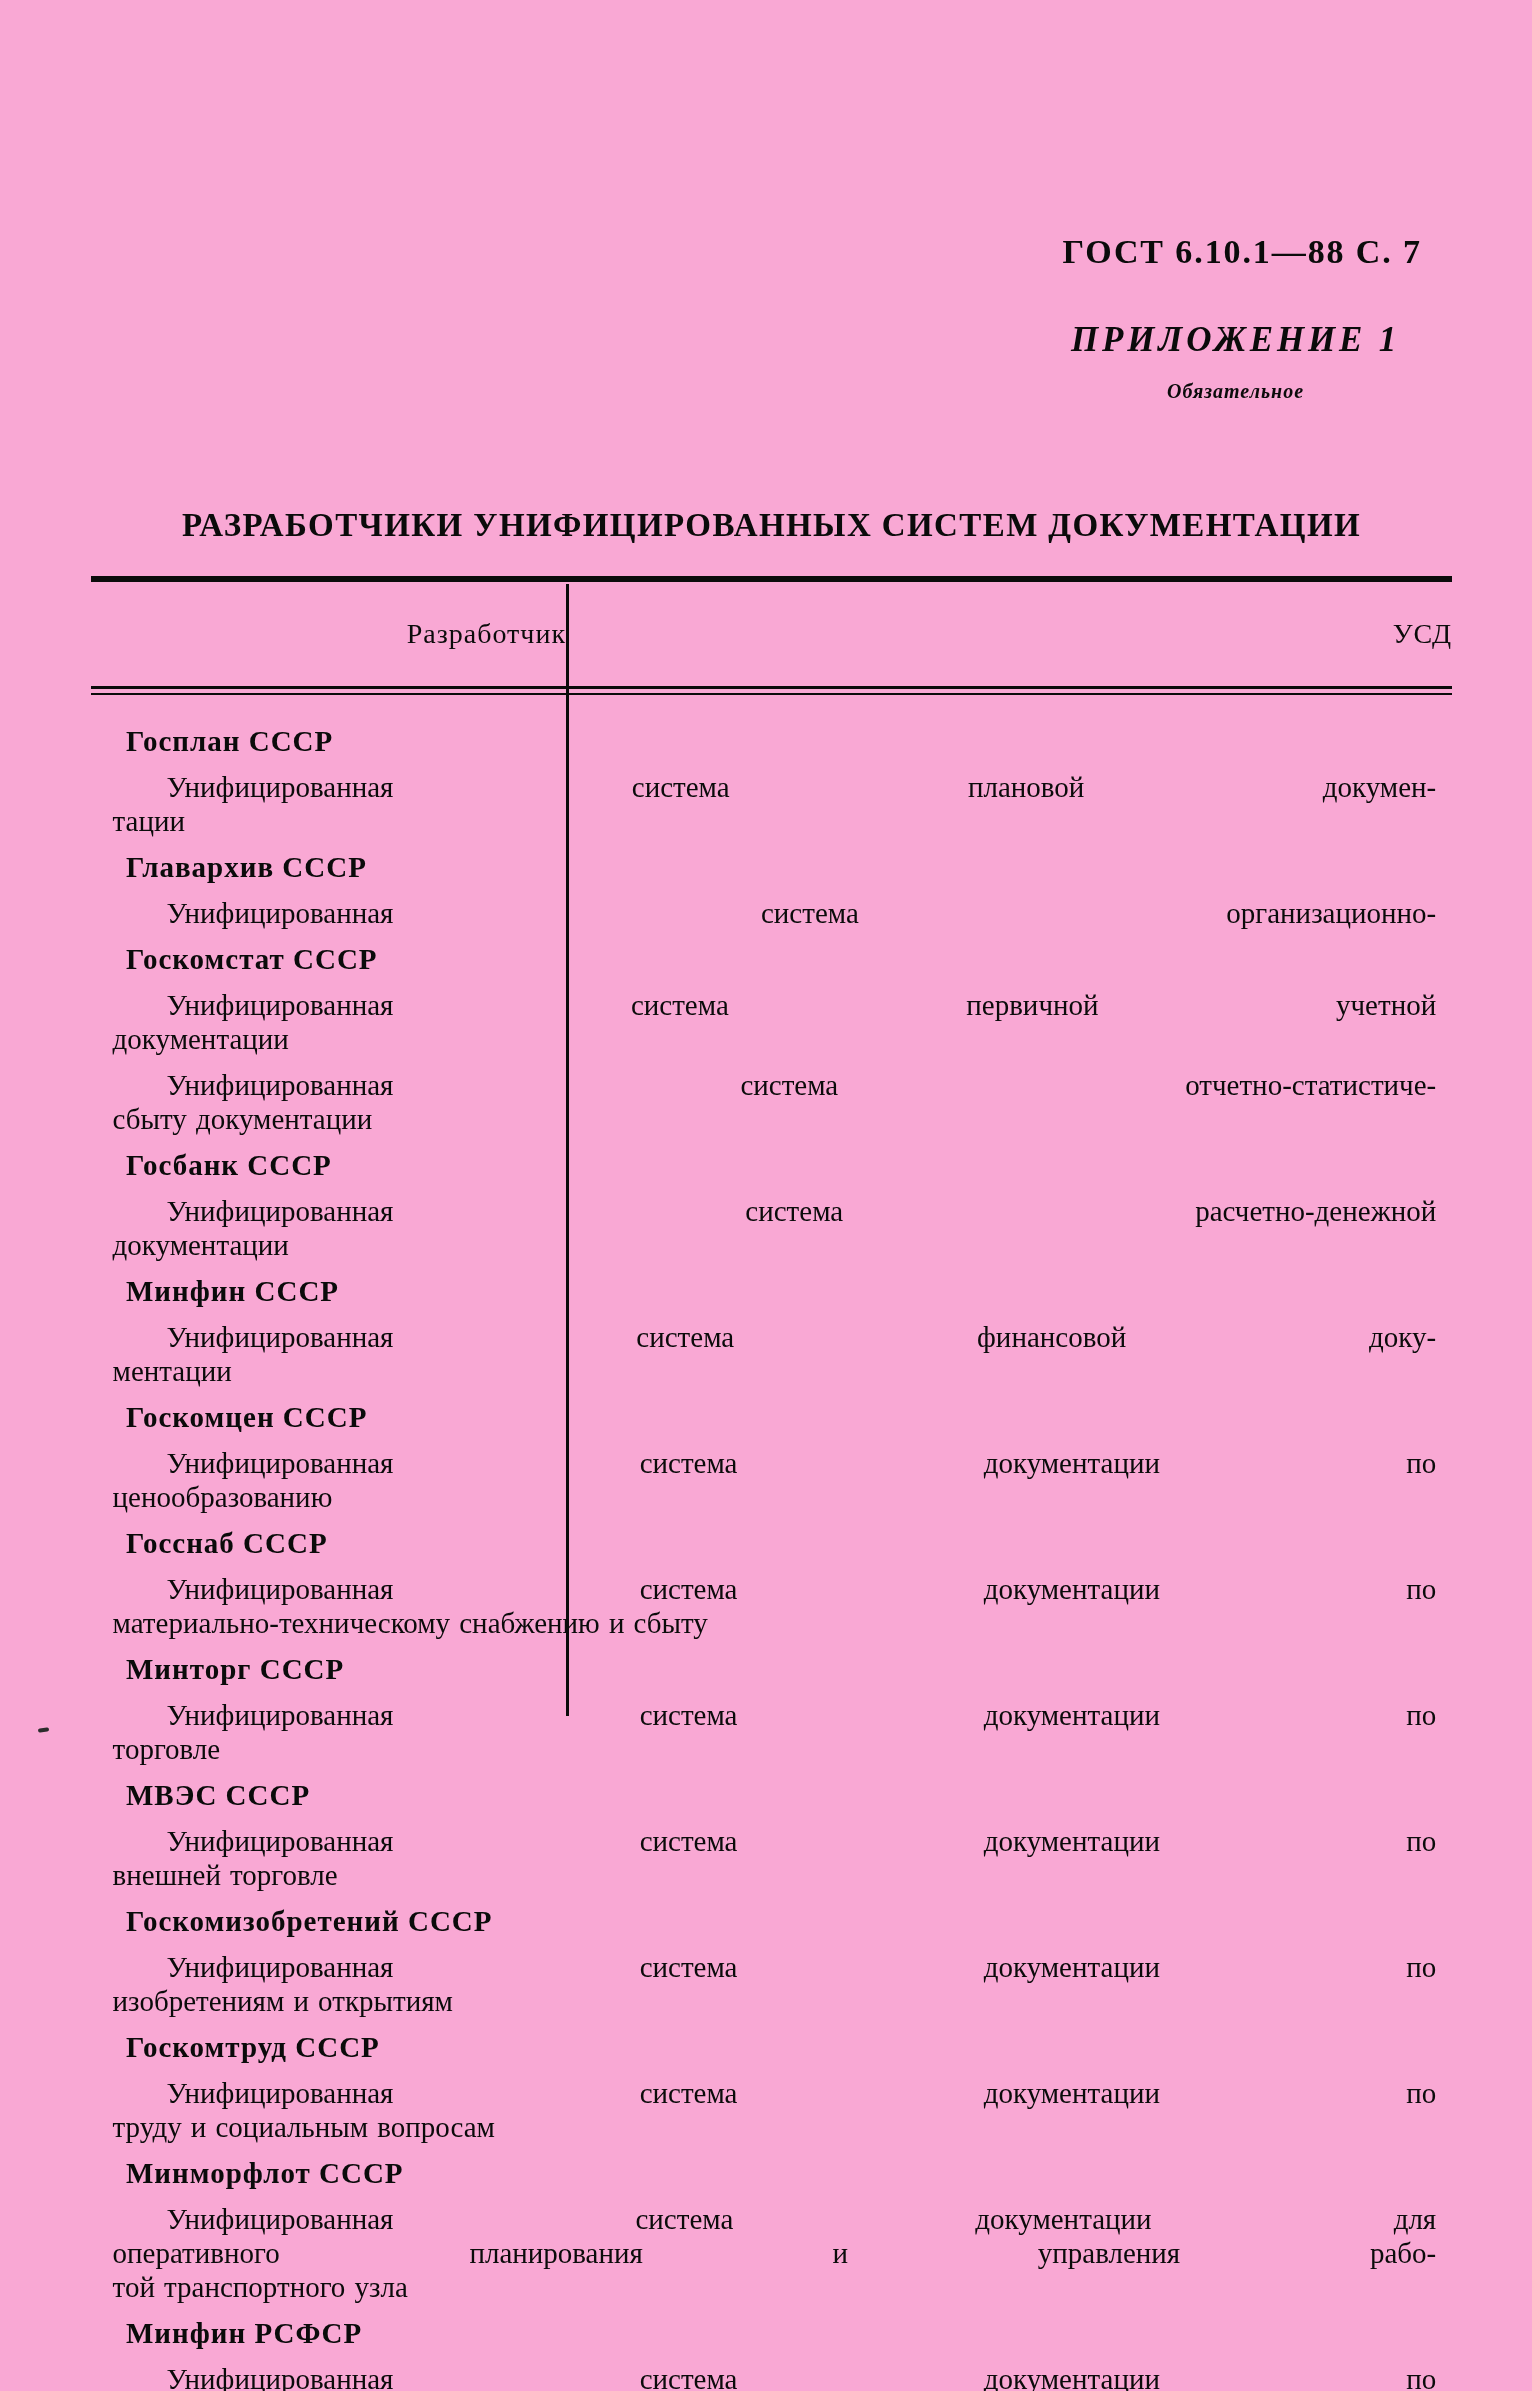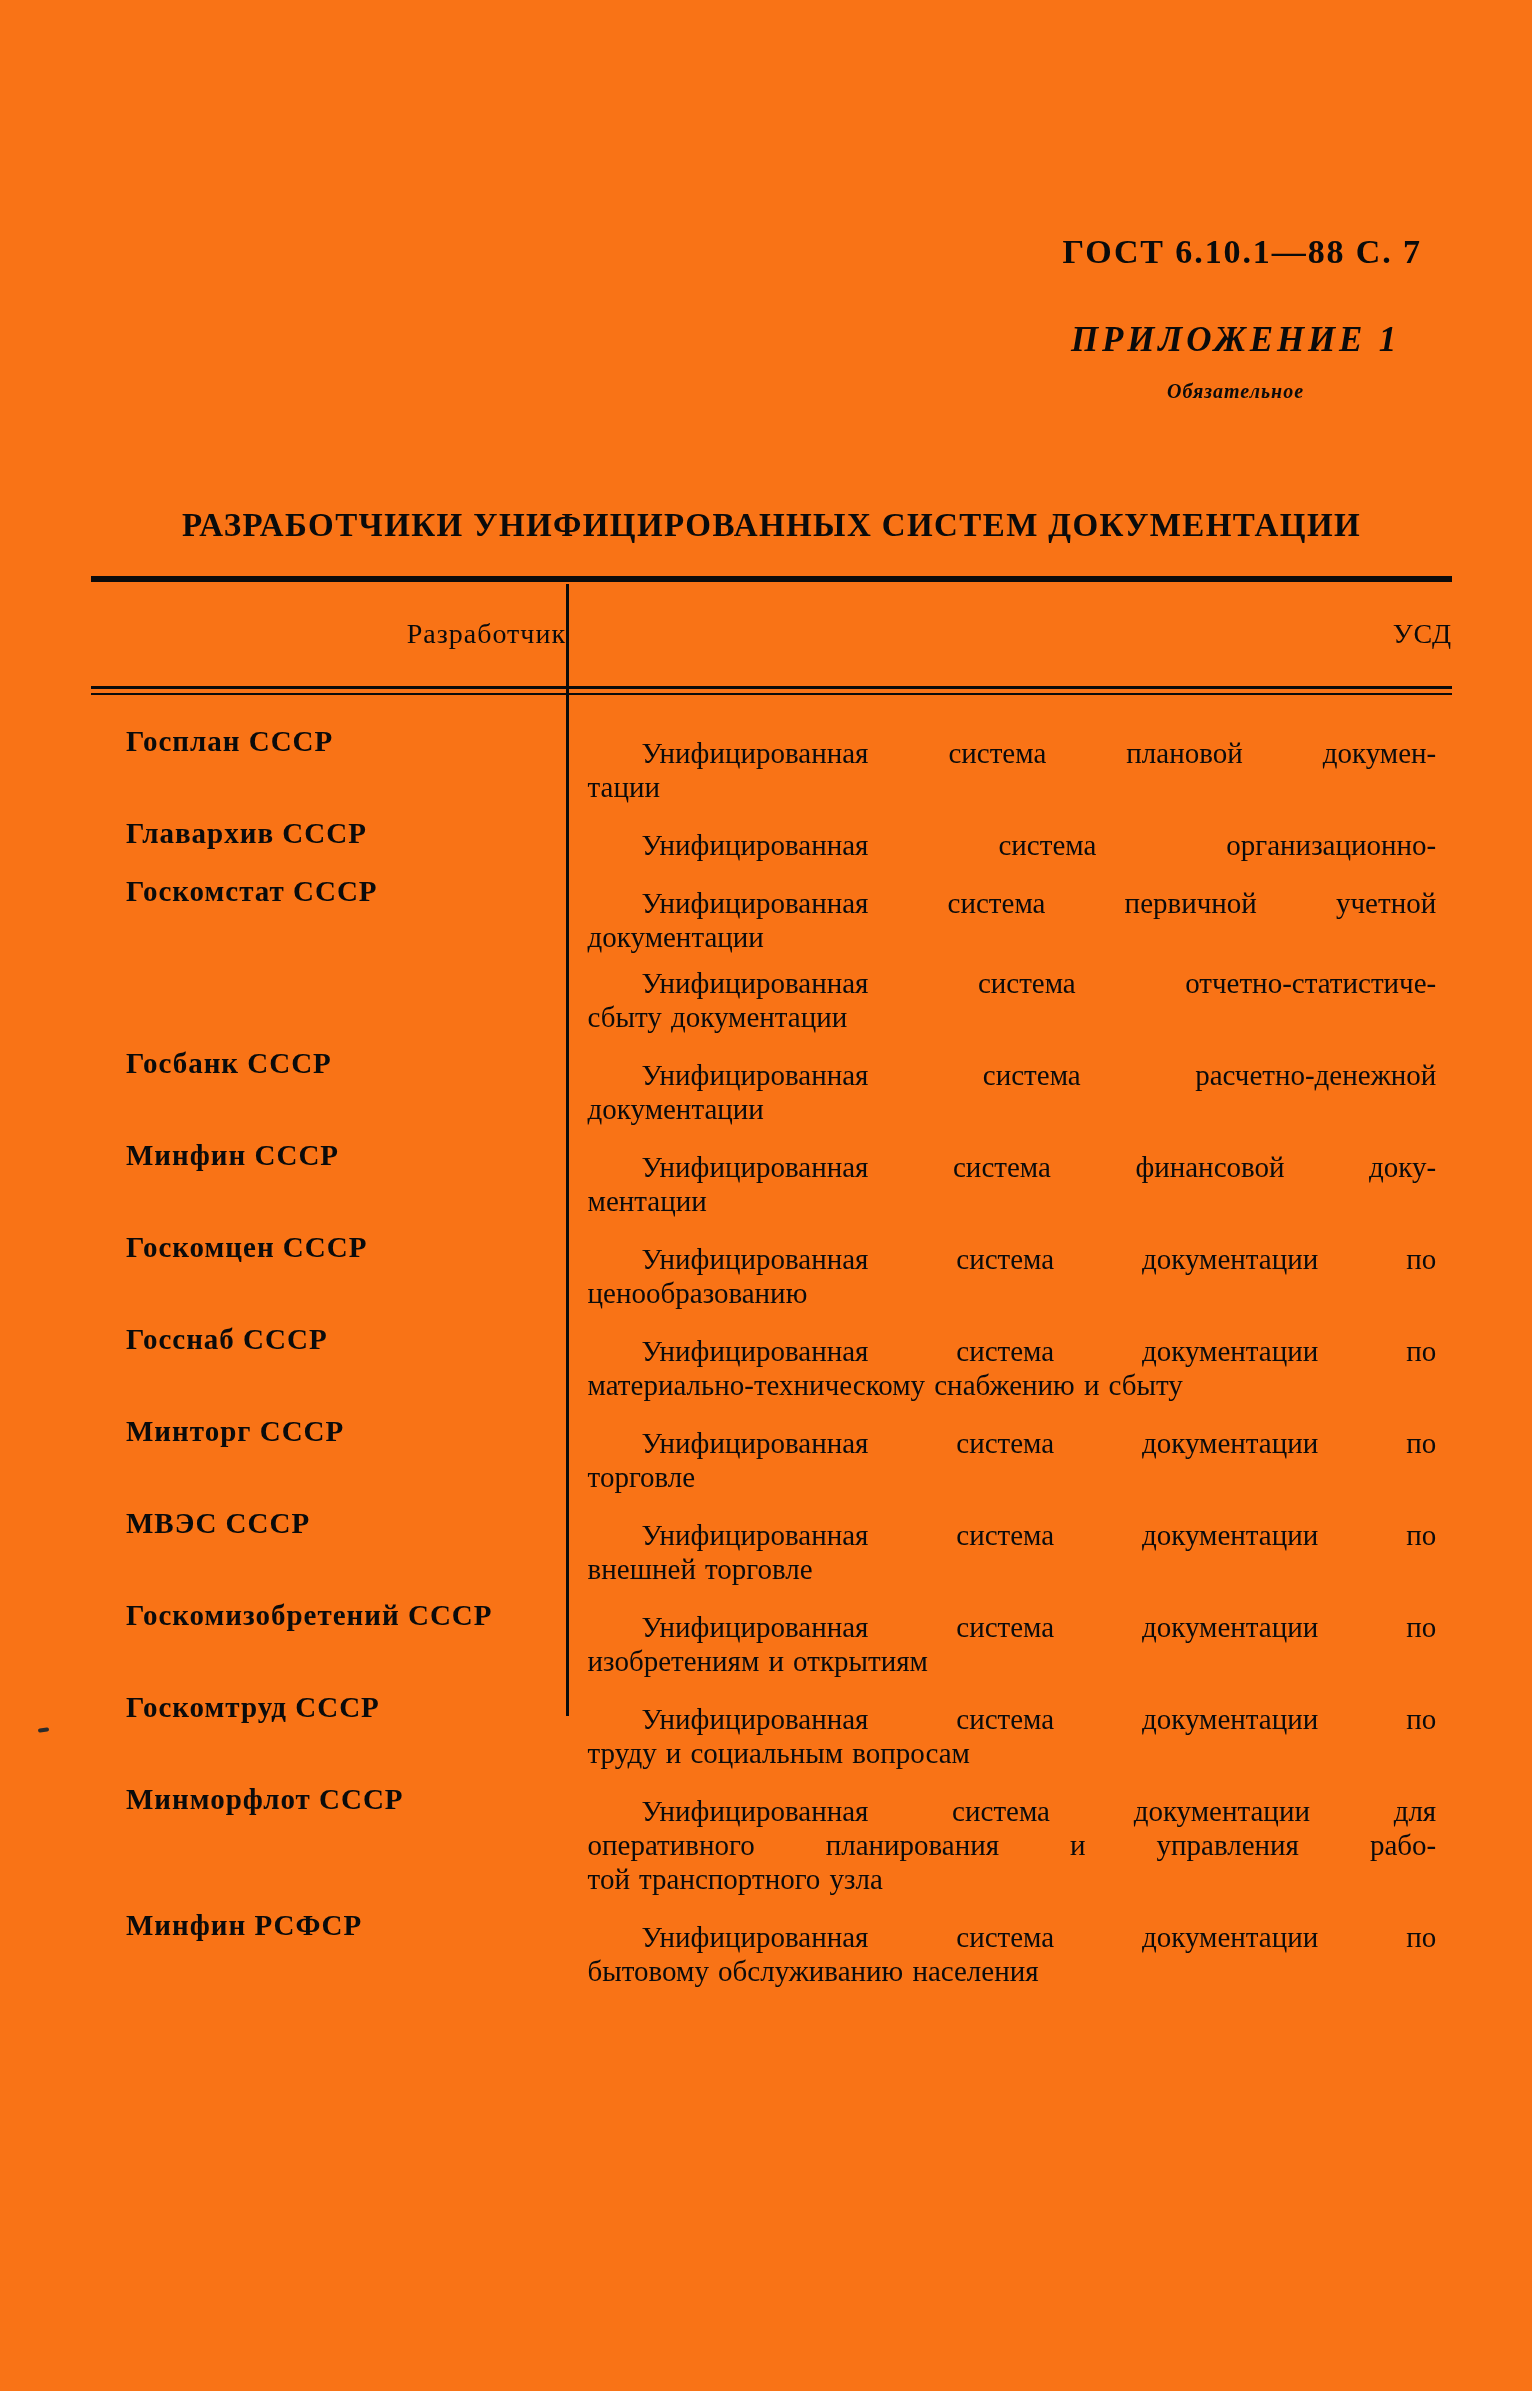--- a/index.html
+++ b/index.html
@@ -2,21 +2,21 @@
 <html lang="ru"><head>
 <meta charset="utf-8">
 <style>
   html, body {
     margin: 0; padding: 0;
     background: #e8e8e8;
   }
   .sheet {
     position: relative;
     width: 1532px; height: 2391px;
-    background: #f97316;
+    background: #f9a8d4;
     color: #0b0b0b;
     font-family: "Liberation Serif", serif;
     overflow: hidden;
   }
   
   .ref {
     position: absolute;
     top: 233px; right: 110px;
     font-size: 34px; font-weight: 700;
     letter-spacing: 1.9px;
@@ -75,21 +75,21 @@
     height: 3.8px;
     border-top: 3.8px solid #0b0b0b;
     border-bottom: 2.9px solid #0b0b0b;
   }
   .tbody {
     padding-top: 29px;
     padding-bottom: 23px;
     font-size: 29px;
     line-height: 34px;
   }
-  .row { display: flex; }
+  .row { display: flex; flex-direction: column; }
   .dev {
     width: 475px;
     box-sizing: border-box;
     padding-left: 35px;
     font-weight: 700;
     letter-spacing: 1px;
     white-space: nowrap;
   }
   .usd {
     flex: 1;

